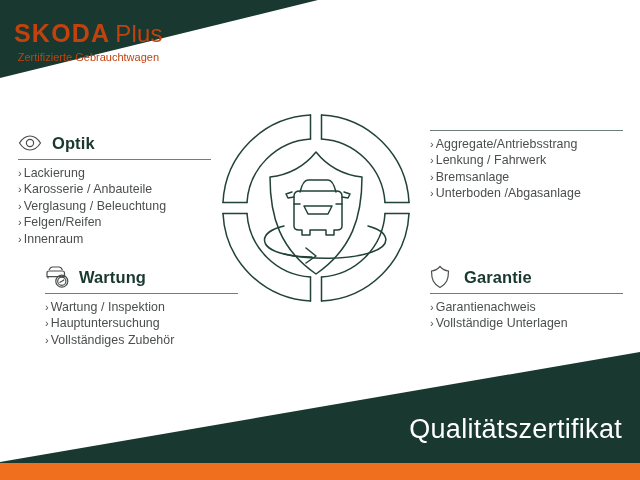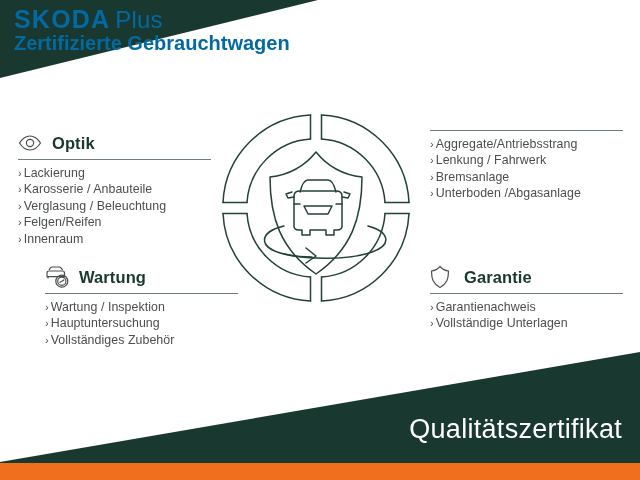--- a/index.html
+++ b/index.html
@@ -44,45 +44,46 @@
     width: 640px;
     height: 17px;
     background: #f06f1e;
     z-index: 3;
   }
 
   
   .brand {
     position: absolute;
     left: 14px;
-    top: 6px;
+    top: 20px;
     z-index: 4;
-    color: #0369a1;
+    color: #c2410c;
+    text-align: center;
   }
   .brand-line1 {
     font-size: 24px;
     line-height: 26px;
     letter-spacing: .2px;
     white-space: nowrap;
   }
   .brand-skoda {
     font-weight: bold;
     letter-spacing: 1.2px;
     font-size: 25px;
   }
   .brand-plus {
     font-weight: 300;
     font-size: 24px;
     margin-left: 5px;
   }
   .brand-line2 {
-    font-size: 20px;
+    font-size: 11px;
     line-height: 18px;
     margin-top: 1px;
-    font-weight: 700;
+    font-weight: 400;
     white-space: nowrap;
   }
 
   
   .bottom-title {
     position: absolute;
     right: 18px;
     top: 414px;
     z-index: 4;
     color: #ffffff;

